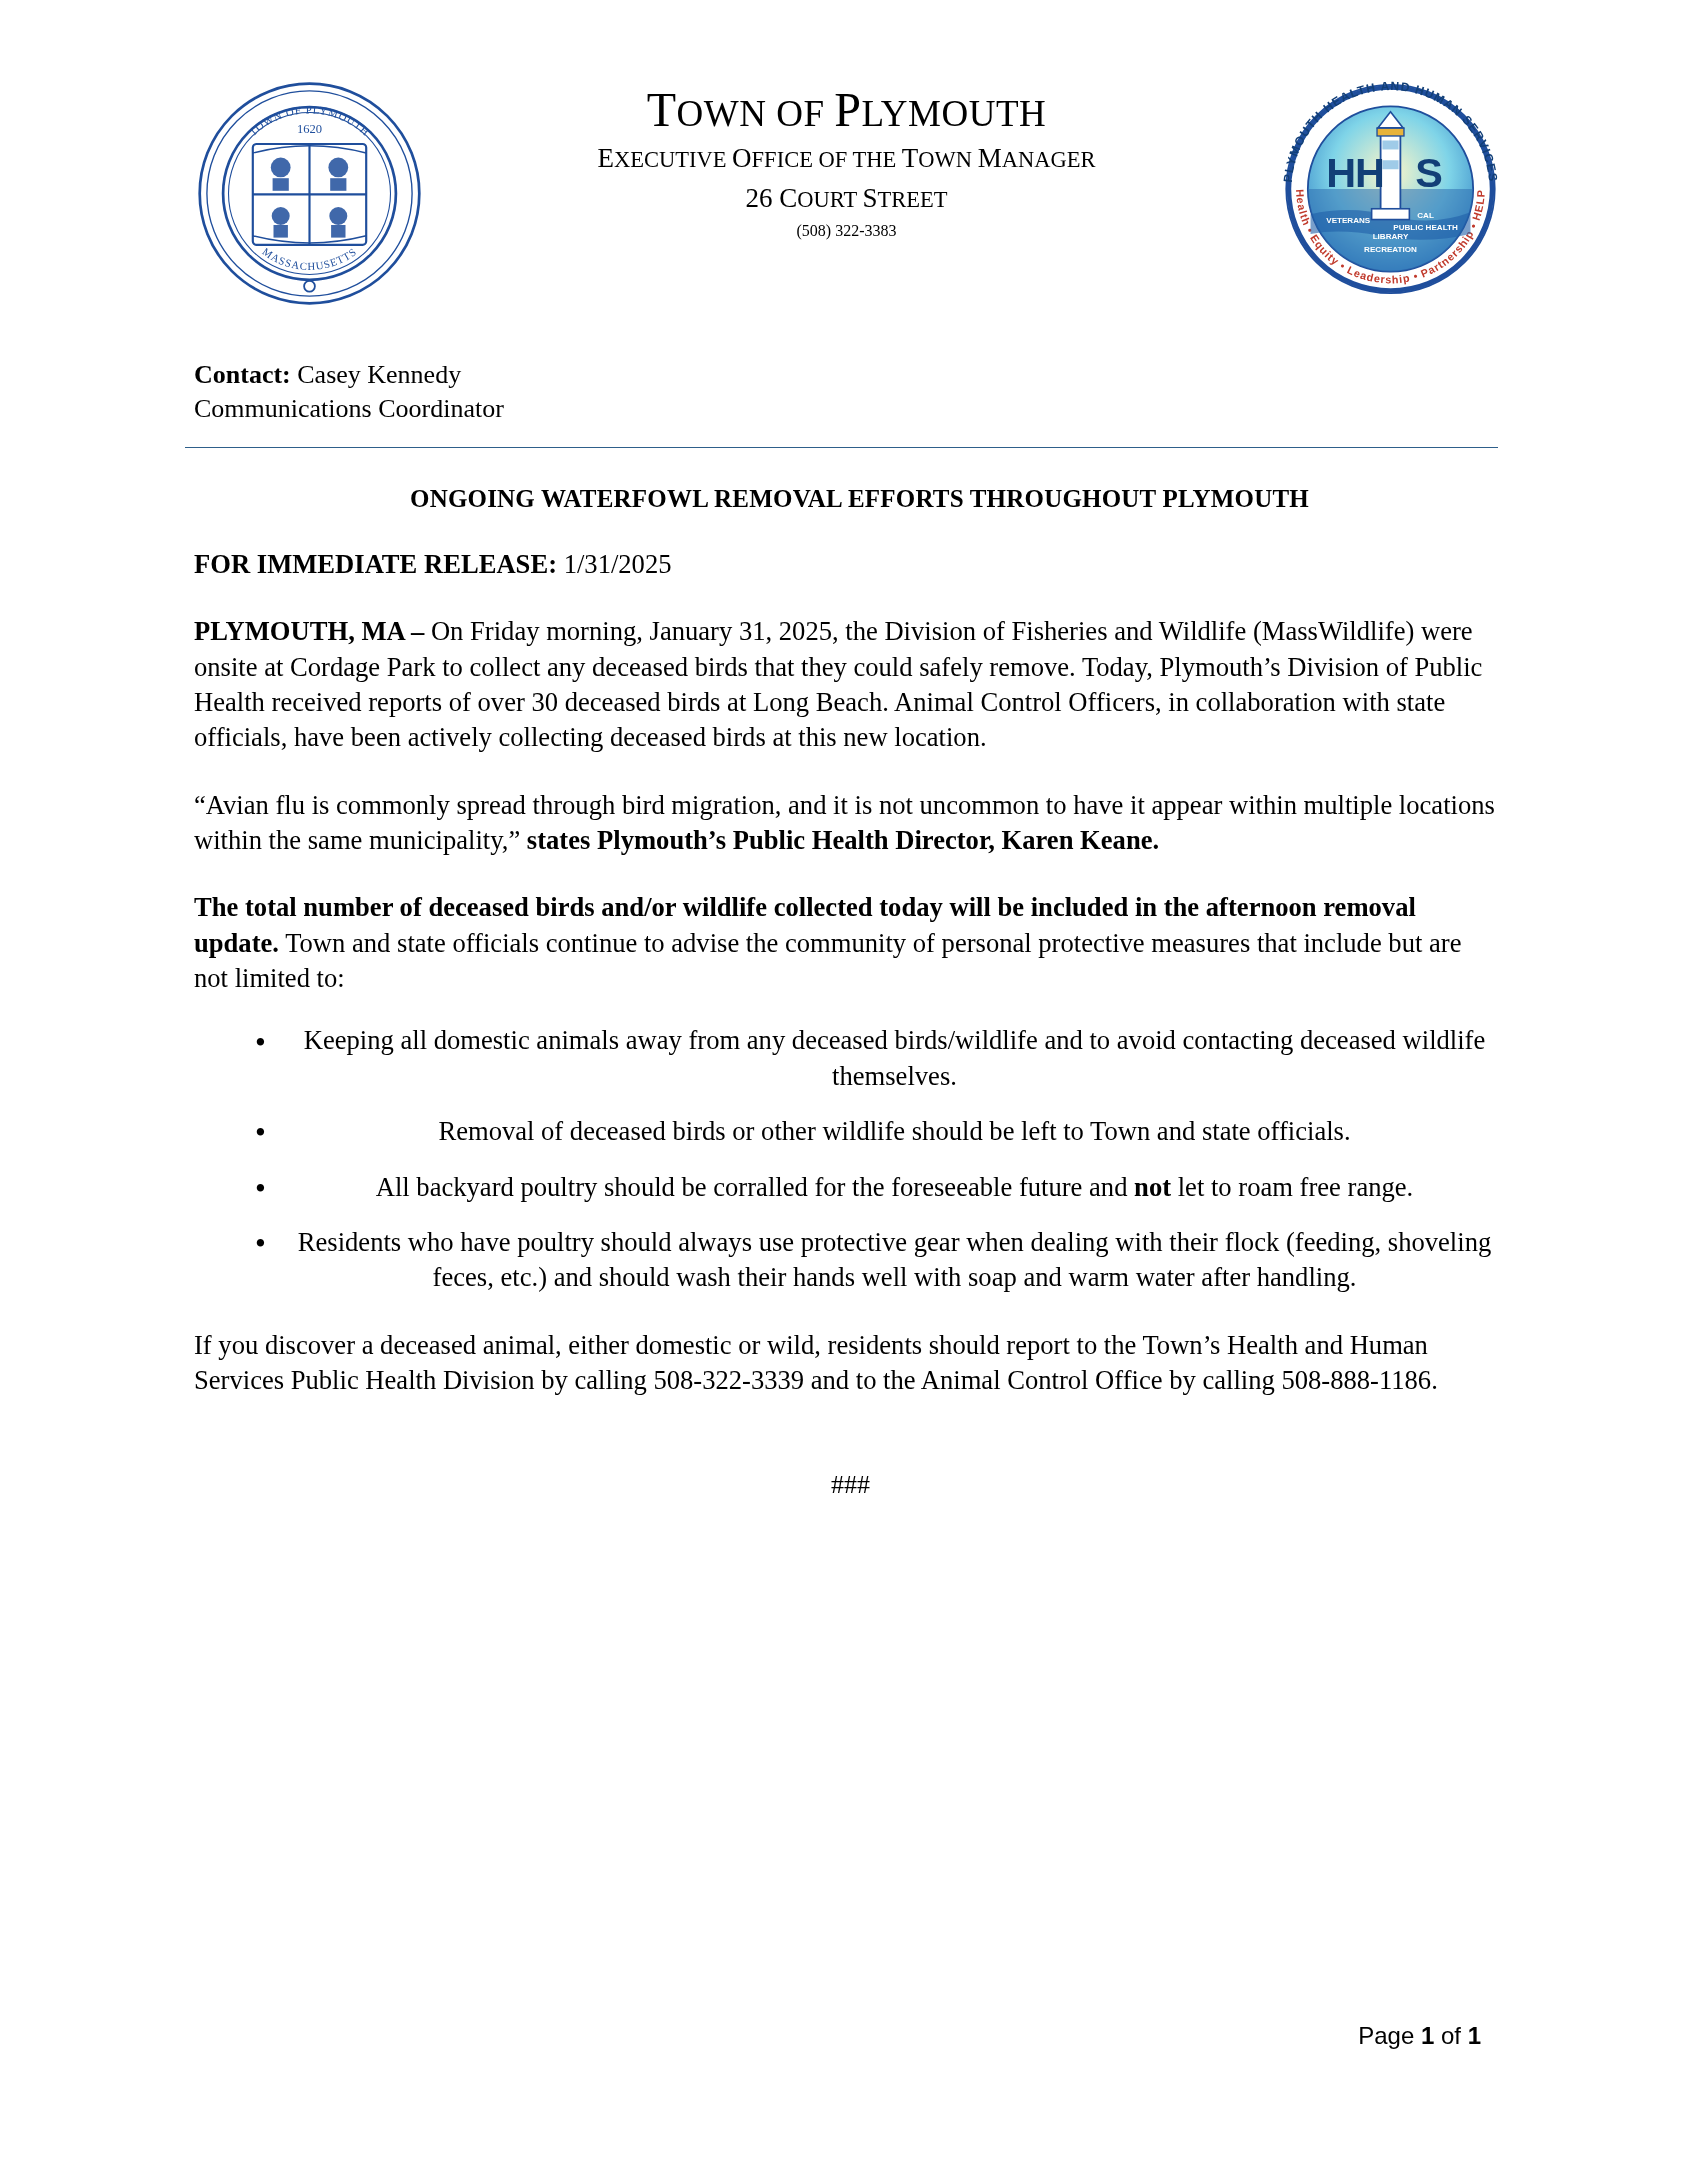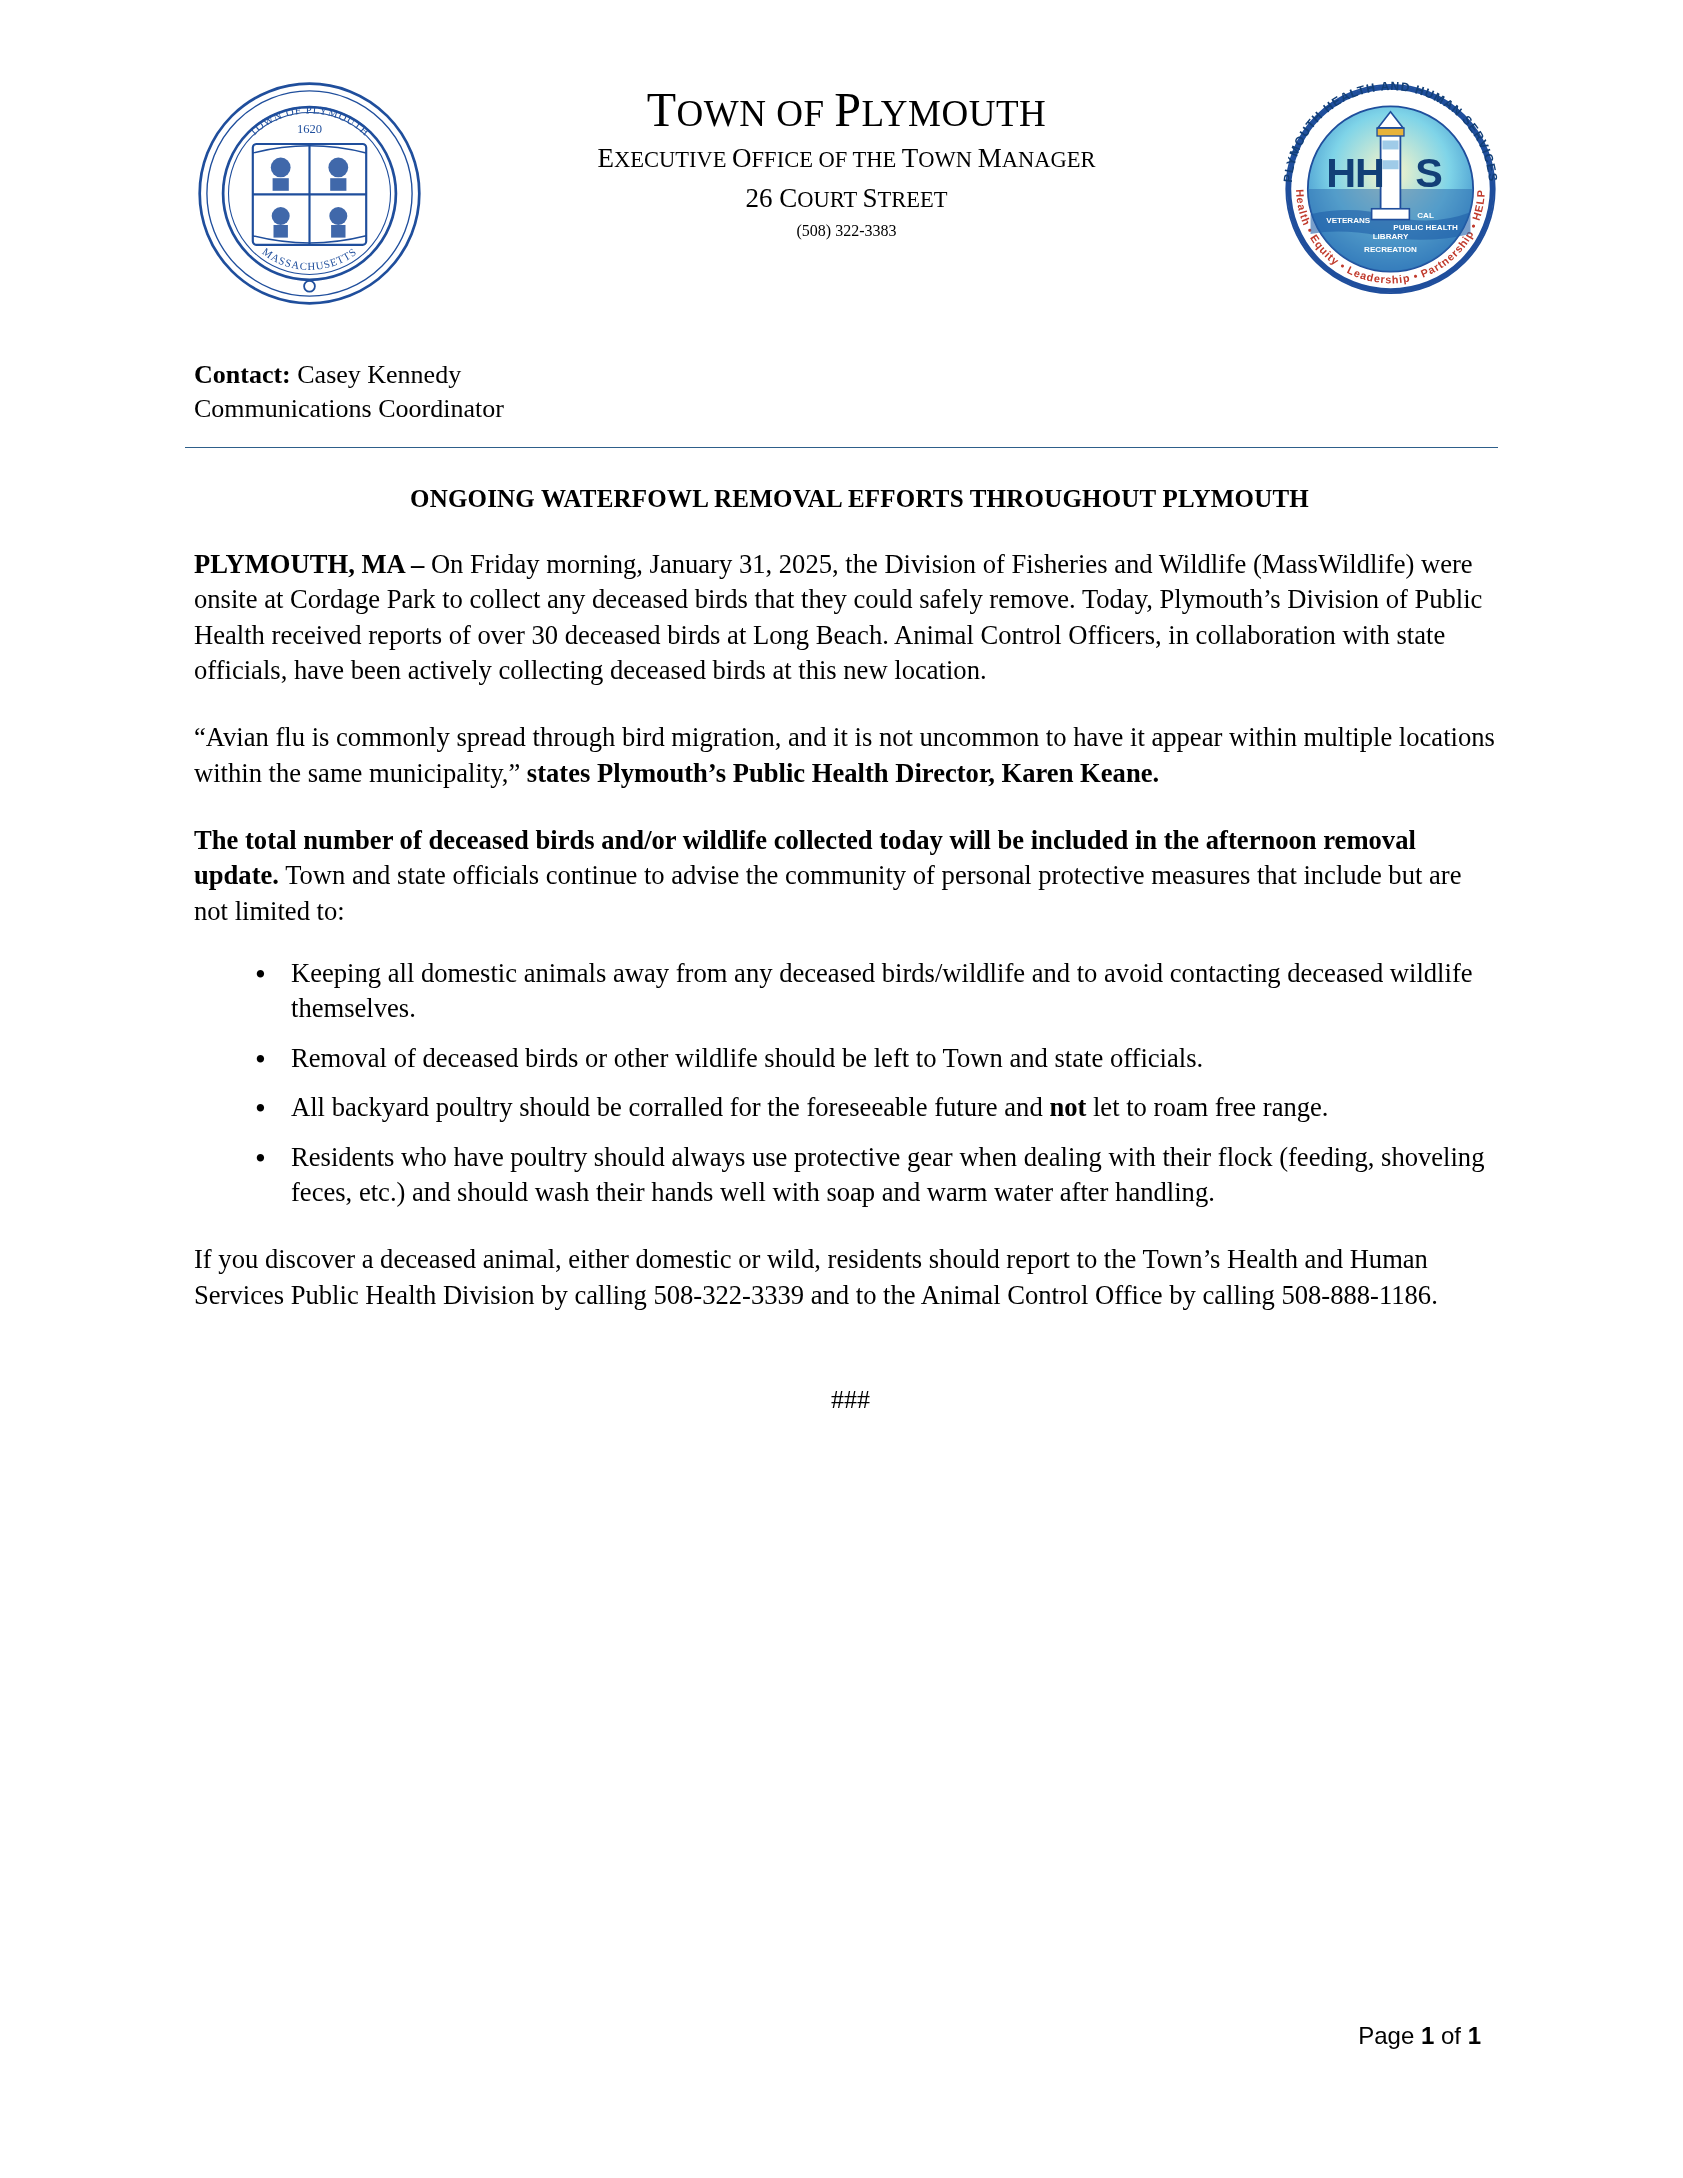--- a/index.html
+++ b/index.html
@@ -107,23 +107,24 @@
   }
   .b { font-weight: bold; }
 
   ul.bullets {
     margin: 27px 0 0 0;
     padding-left: 61px;
     list-style: none;
   }
   ul.bullets li {
     position: relative;
-    margin-top: 14px;
+    margin-top: 20px;
     padding-left: 36px;
     line-height: 1.33;
+    text-align: center;
   }
   ul.bullets li::before {
     content: "\2022";
     position: absolute;
     left: 0;
     top: -1.8px;
     font-size: 31px;
   }
 
   .endmark {
@@ -254,20 +255,24 @@
     </div>
     <div>Communications Coordinator</div>
   </div>
 
   <hr class="hrule">
 
   <div class="content">
 
     <div class="doc-title">ONGOING WATERFOWL REMOVAL EFFORTS THROUGHOUT PLYMOUTH</div>
 
+    <p class="para">
+      <span class="b">FOR IMMEDIATE RELEASE:</span>
+      <span>1/31/2025</span>
+    </p>
 
     <p class="para">
       <span class="b">PLYMOUTH, MA –</span><span> On Friday morning, January 31, 2025, the Division of Fisheries and Wildlife (MassWildlife) were onsite at Cordage Park to collect any deceased birds that they could safely remove. Today, Plymouth’s Division of Public Health received reports of over 30 deceased birds at Long Beach. Animal Control Officers, in collaboration with state officials, have been actively collecting deceased birds at this new location.</span>
     </p>
 
     <p class="para">
       <span>“Avian flu is commonly spread through bird migration, and it is not uncommon to have it appear within multiple locations within the same municipality,” </span><span class="b">states Plymouth’s Public Health Director, Karen Keane.</span>
     </p>
 
     <p class="para">

